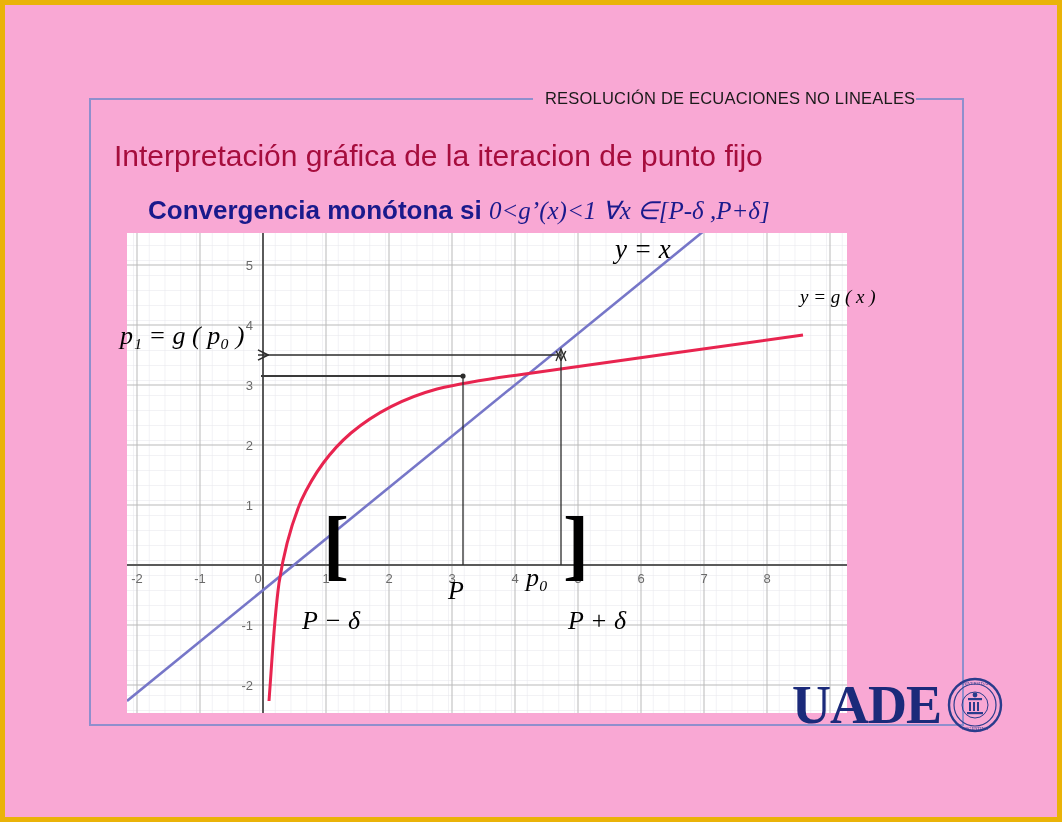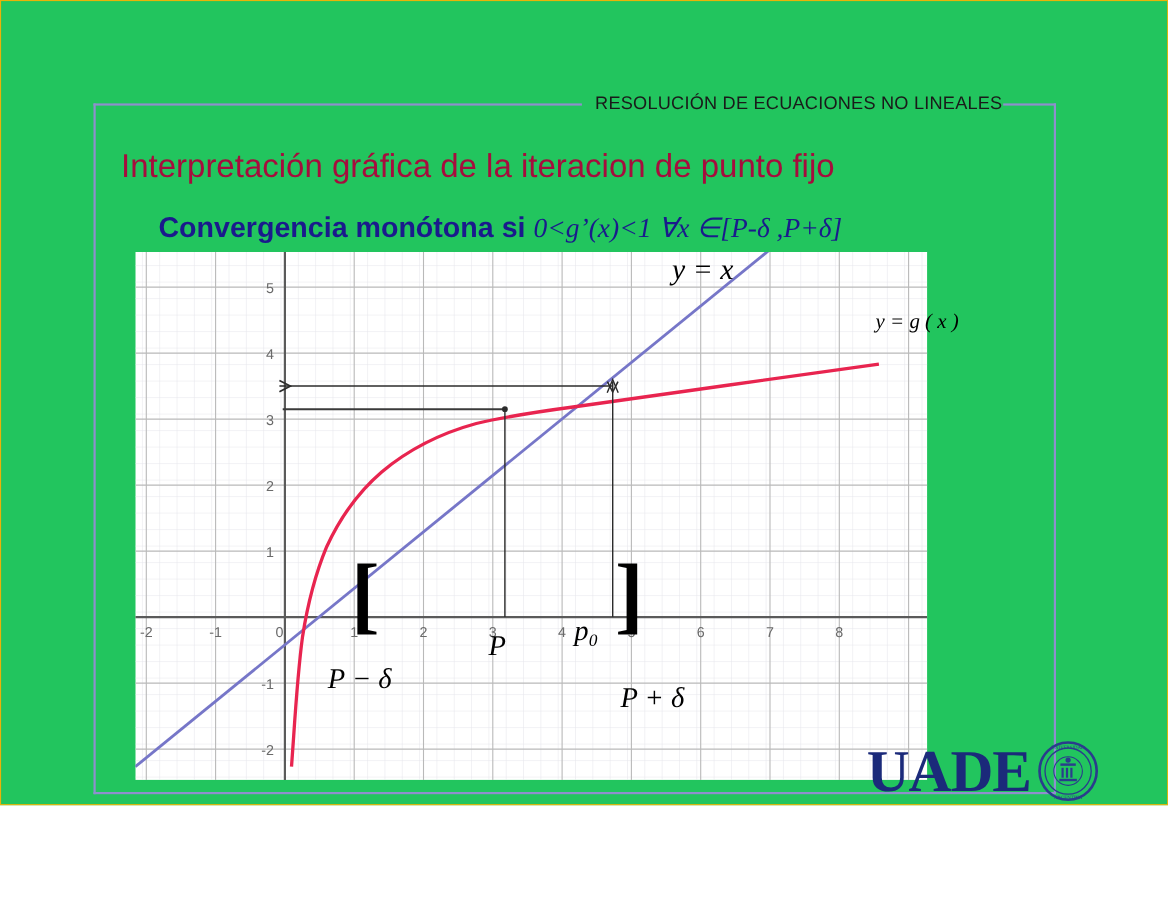--- a/index.html
+++ b/index.html
@@ -4,24 +4,24 @@
 <style>
   html,body{margin:0;padding:0;}
   body{
     width:1062px;height:822px;
     background:#ffffff;
     font-family:"Liberation Sans", sans-serif;
     overflow:hidden;
   }
   #slide{
     position:relative;
-    width:1062px;height:732px;
-    background:#22c55e;
+    width:1062px;height:822px;
+    background:#f9a8d4;
     box-sizing:border-box;
-    border:1px solid #eab308;
+    border:5px solid #eab308;
   }
 
   
   .frame-left{
     position:absolute;left:84px;top:93px;width:2px;height:628px;
     background:#8f8fcd;
   }
   .frame-bottom{
     position:absolute;left:84px;top:719px;width:875px;height:2px;
     background:#8f8fcd;
@@ -79,21 +79,21 @@
     color:#000;
     white-space:nowrap;
   }
 
   .lbl-yx{left:610px;top:229px;font-size:27px;}
   .lbl-ygx{left:795px;top:281px;font-size:19px;}
   .lbl-p1{left:115px;top:316px;font-size:26px;}
   .lbl-P{left:443px;top:571px;font-size:26px;}
   .lbl-p0{left:521px;top:558px;font-size:26px;text-align:right;}
   .lbl-pmd{left:297px;top:601px;font-size:26px;}
-  .lbl-ppd{left:563px;top:619px;font-size:26px;}
+  .lbl-ppd{left:563px;top:601px;font-size:26px;}
 
   .bracket{
     position:absolute;
     font-family:"Liberation Serif", serif;
     font-size:78px;line-height:1;color:#000;
     font-weight:bold;
   }
   .br-left{left:318px;top:500px;}
   .br-right{left:558px;top:500px;}
 
@@ -219,20 +219,21 @@
 
       <line x1="434" y1="332" x2="434" y2="118" stroke="#2b2b2b" stroke-width="1.3" marker-end="url(#arrU)" transform="rotate(0)"></line>
       <path d="M 429 128 L 434 116 L 439 128" fill="none" stroke="#2b2b2b" stroke-width="1.3"></path>
 
       <circle cx="336" cy="143" r="2.6" fill="#2b2b2b"></circle>
     </svg>
   </div>
 
   <div class="mathlbl lbl-yx">y = x</div>
   <div class="mathlbl lbl-ygx">y = g ( x )</div>
+  <div class="mathlbl lbl-p1">p₁ =  g ( p₀ )</div>
   <div class="mathlbl lbl-P">P</div>
   <div class="mathlbl lbl-p0">p₀</div>
   <div class="mathlbl lbl-pmd">P − δ</div>
   <div class="mathlbl lbl-ppd">P + δ</div>
 
   <div class="bracket br-left">[</div>
   <div class="bracket br-right">]</div>
 
   <div id="logo">
     <span class="logo-word">UADE</span>

